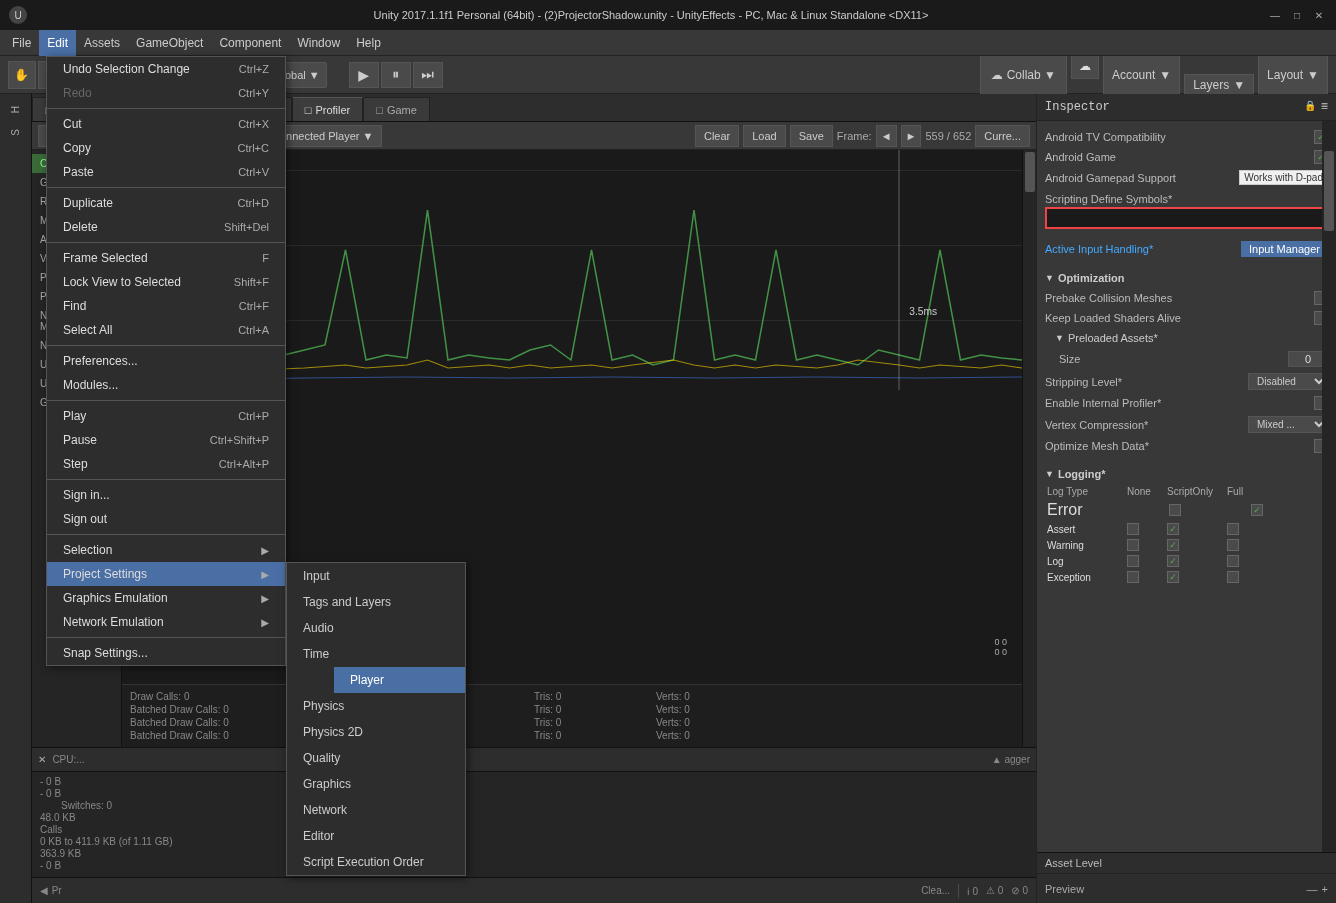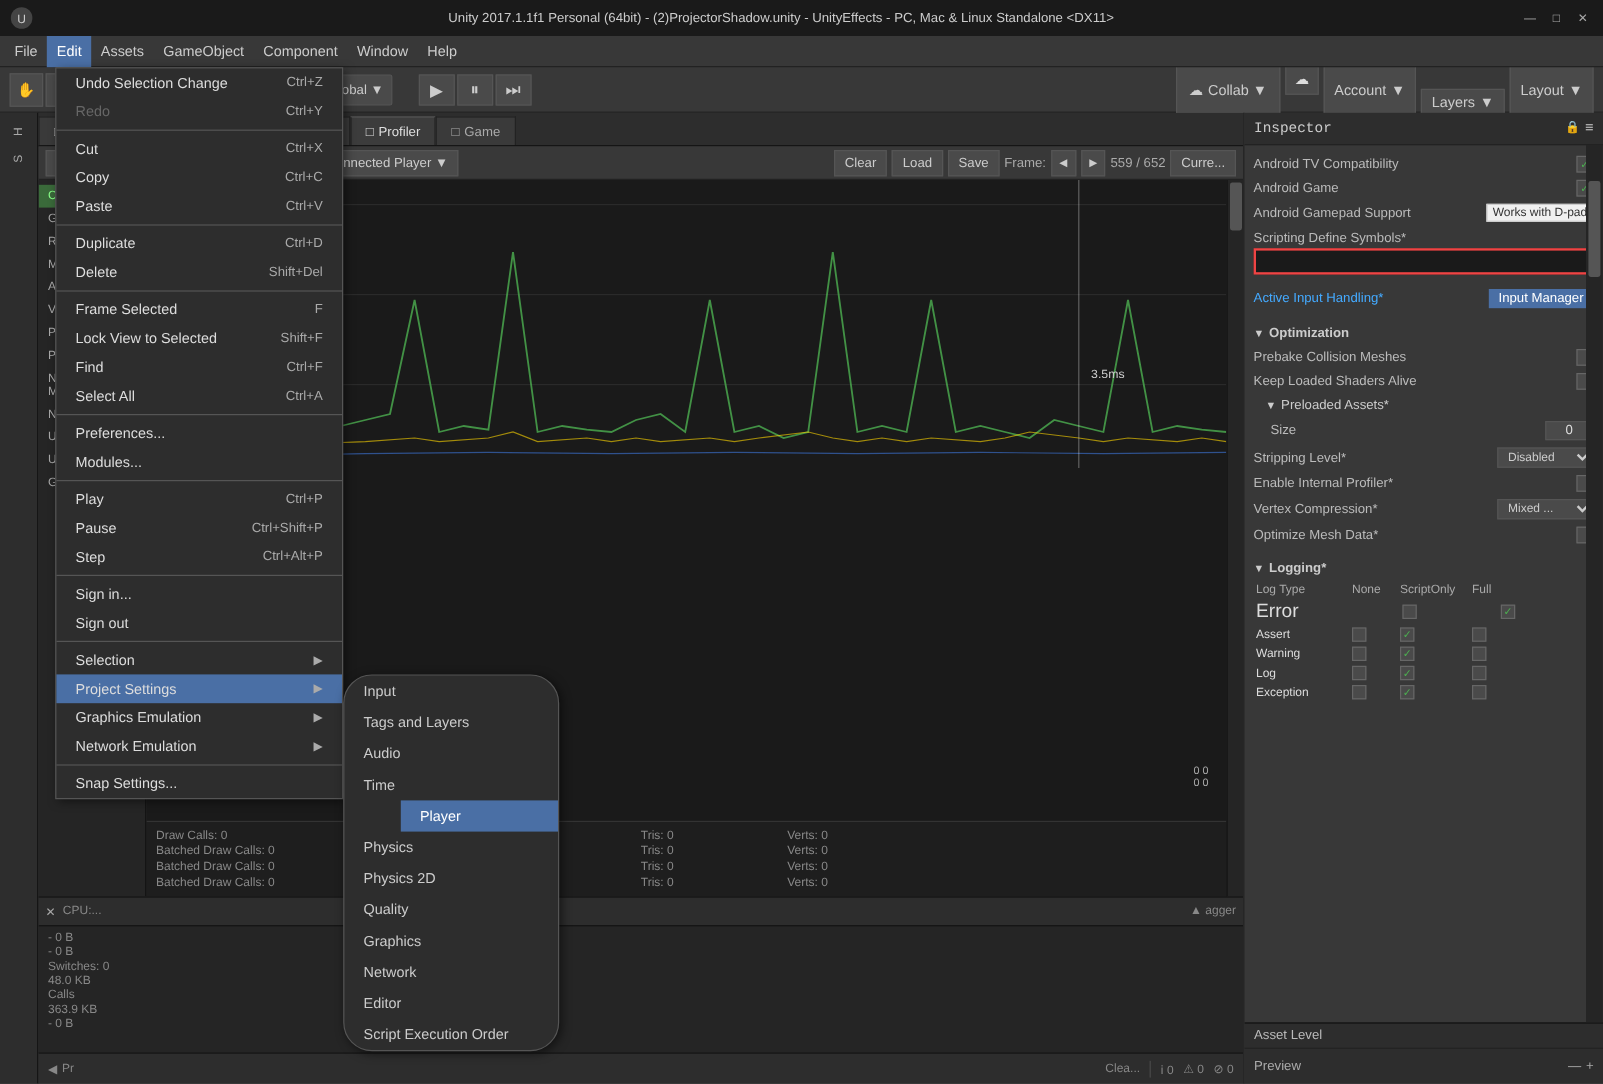--- a/index.html
+++ b/index.html
@@ -193,21 +193,21 @@
     </div>
     <div class="dropdown-separator"></div>
     <div class="dropdown-item">
       <span>Selection</span>
       <span class="arrow">▶</span>
     </div>
     <div class="dropdown-item highlighted project-settings-row show-sub" style="position:relative;">
       <span>Project Settings</span>
       <span class="arrow">▶</span>
 
-      <div class="submenu" style="display:block; top:0; left:239px; min-width:180px;border-radius:24px;">
+      <div class="submenu" style="display:block; top:0; left:239px; min-width:180px;">
         <div class="submenu-item">Input</div>
         <div class="submenu-item">Tags and Layers</div>
         <div class="submenu-item">Audio</div>
         <div class="submenu-item">Time</div>
         <div class="submenu-item highlighted">Player</div>
         <div class="submenu-item">Physics</div>
         <div class="submenu-item">Physics 2D</div>
         <div class="submenu-item">Quality</div>
         <div class="submenu-item">Graphics</div>
         <div class="submenu-item">Network</div>
@@ -408,25 +408,26 @@
 
       <div style="background:#2d2d2d; height:24px; display:flex; align-items:center; padding:0 6px; border-bottom:1px solid #111; font-size:10px; color:#888; gap:6px;">
         <span style="cursor:pointer; color:#aaa;">✕</span>
         <span>CPU:...</span>
         <span style="margin-left:auto;">▲ agger</span>
       </div>
 
       <div style="padding:4px 8px; font-size:10px; color:#888; flex:1; overflow:hidden;">
         <div style="margin-bottom:1px;">- 0 B</div>
         <div style="margin-bottom:1px;">- 0 B</div>
-        <div style="margin-bottom:1px;">Switches: 0</div>
+        <div style="margin-bottom:1px;margin-left:21px;">Switches: 0</div>
         <div style="margin-bottom:1px;">48.0 KB</div>
         <div style="margin-bottom:1px; display:flex; gap:8px;">
           <span>Calls</span>
         </div>
+        <div style="margin-bottom:1px;">0 KB to 411.9 KB (of 1.11 GB)</div>
         <div style="margin-bottom:1px;">363.9 KB</div>
         <div style="margin-bottom:1px;">- 0 B</div>
       </div>
     </div>
 
     <div style="background:#2d2d2d; height:26px; display:flex; align-items:center; padding:0 8px; border-top:1px solid #111; font-size:10px; color:#888; gap:4px;">
       <span>◀</span>
       <span style="flex:1;">Pr</span>
       <div style="display:flex; align-items:center; gap:8px; margin-left:auto;">
         <div style="cursor:pointer; font-size:10px;">Clea...</div>

